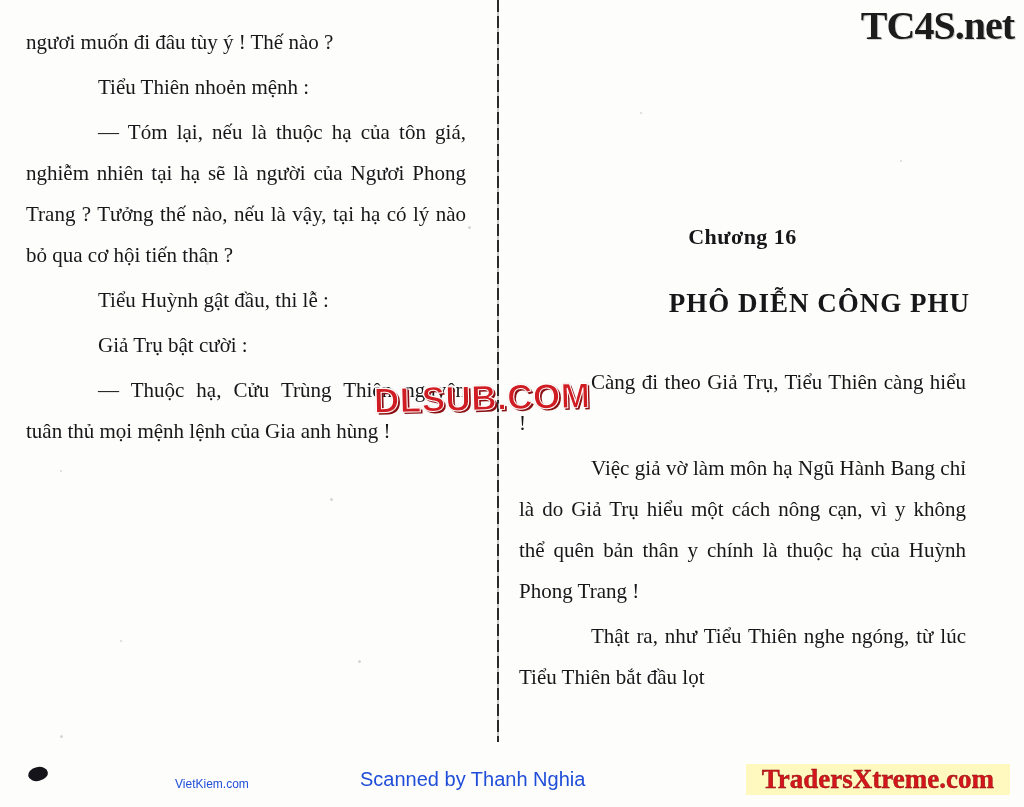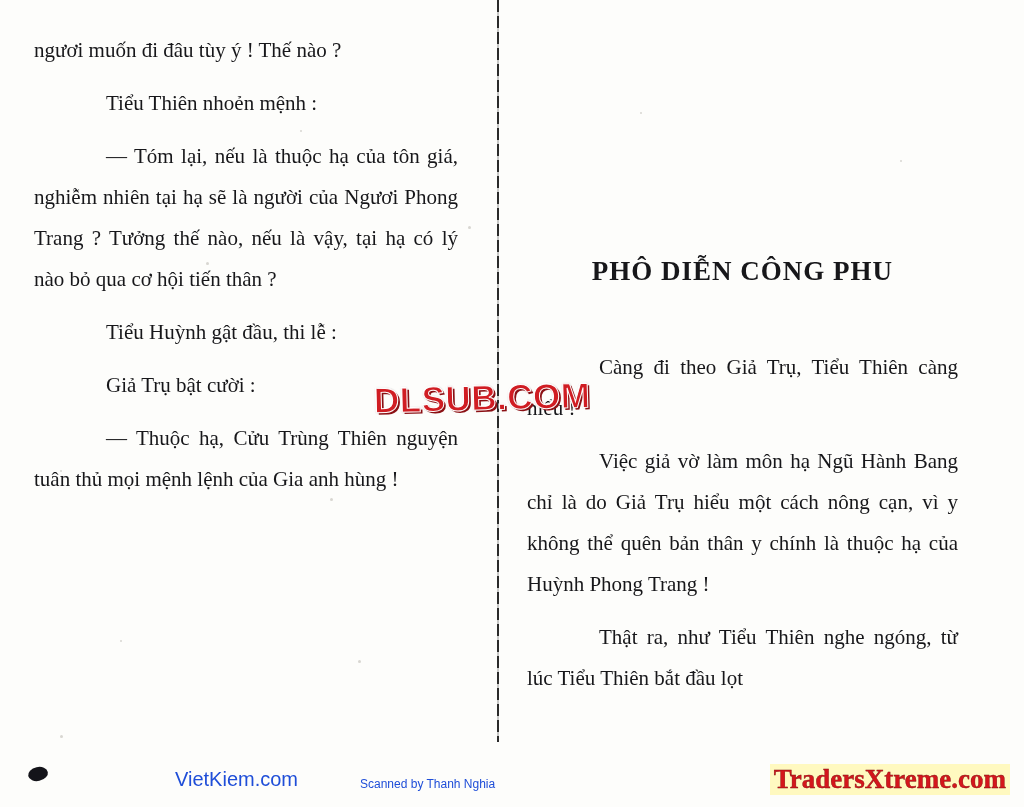--- a/index.html
+++ b/index.html
@@ -58,39 +58,39 @@
   }
   .col-left {
     left: 22px;
     width: 448px;
   }
   .col-right {
     left: 515px;
     width: 455px;
   }
   p.para {
-    margin: 12px;
+    margin: 4px;
     text-align: justify;
     text-justify: inter-word;
   }
   p.indent {
     text-indent: 72px;
   }
   .chapter-num {
     text-align: center;
     font-weight: bold;
     font-size: 22px;
     margin: 0;
     letter-spacing: .5px;
   }
   .chapter-title {
-    text-align: center;
+    text-align: right;
     font-weight: bold;
     font-size: 27px;
-    margin: 9px;
+    margin: 0;
     letter-spacing: 1px;
   }
   .spacer-top { height: 216px; }
   .spacer-small { height: 26px; }
   .spacer-mid { height: 34px; }
 
   
   .stamp {
     position: absolute;
     left: 374px;
@@ -114,41 +114,41 @@
     right: 0;
     bottom: 12px;
     height: 34px;
   }
   .footer-left {
     position: absolute;
     left: 175px;
     bottom: 4px;
     color: #1f4ed8;
     font-family: "Liberation Sans", sans-serif;
-    font-size: 20px;
+    font-size: 12px;
   }
   .footer-mid {
     position: absolute;
     left: 360px;
     bottom: 4px;
     color: #1f4ed8;
     font-family: "Liberation Sans", sans-serif;
-    font-size: 12px;
+    font-size: 20px;
     margin-top: 28px;
   }
   .footer-right {
     position: absolute;
     right: 14px;
     bottom: 0px;
     font-family: "Liberation Serif", serif;
     font-weight: bold;
     font-size: 27px;
     color: #d4161c;
     background: #fff9c0;
-    padding: 0 4px;
+    padding: 0 16px;
     -webkit-text-stroke: .4px #7d0c10;
     white-space: nowrap;
   }
   .blob {
     position: absolute;
     left: 28px;
     bottom: 14px;
     width: 20px;
     height: 14px;
     background: #14141a;
@@ -166,35 +166,37 @@
   <div class="speckle" style="left:206px; top:262px; width:3px; height:3px;"></div>
   <div class="speckle" style="left:468px; top:226px; width:3px; height:3px;"></div>
   <div class="speckle" style="left:60px; top:470px; width:2px; height:2px;"></div>
   <div class="speckle" style="left:330px; top:498px; width:3px; height:3px;"></div>
   <div class="speckle" style="left:120px; top:640px; width:2px; height:2px;"></div>
   <div class="speckle" style="left:358px; top:660px; width:3px; height:3px;"></div>
   <div class="speckle" style="left:640px; top:112px; width:2px; height:2px;"></div>
   <div class="speckle" style="left:900px; top:160px; width:2px; height:2px;"></div>
   <div class="speckle" style="left:60px; top:735px; width:3px; height:3px;"></div>
 
+  <div class="watermark-top">TC4S.net</div>
 
   <div class="divider"></div>
 
   <div class="col col-left">
     <div style="height:18px;"></div>
     <p class="para">ngươi muốn đi đâu tùy ý ! Thế nào ?</p>
     <p class="para indent">Tiểu Thiên nhoẻn mệnh :</p>
     <p class="para indent">— Tóm lại, nếu là thuộc hạ của tôn giá, nghiễm nhiên tại hạ sẽ là người của Ngươi Phong Trang ? Tưởng thế nào, nếu là vậy, tại hạ có lý nào bỏ qua cơ hội tiến thân ?</p>
     <p class="para indent">Tiểu Huỳnh gật đầu, thi lễ :</p>
     <p class="para indent">Giả Trụ bật cười :</p>
     <p class="para indent">— Thuộc hạ, Cửu Trùng Thiên nguyện tuân thủ mọi mệnh lệnh của Gia anh hùng !</p>
   </div>
 
   <div class="col col-right">
     <div class="spacer-top"></div>
+    <p class="chapter-num">Chương 16</p>
     <div class="spacer-small"></div>
     <p class="chapter-title">PHÔ DIỄN CÔNG PHU</p>
     <div class="spacer-mid"></div>
     <p class="para indent">Càng đi theo Giả Trụ, Tiểu Thiên càng hiểu !</p>
     <p class="para indent">Việc giả vờ làm môn hạ Ngũ Hành Bang chỉ là do Giả Trụ hiểu một cách nông cạn, vì y không thể quên bản thân y chính là thuộc hạ của Huỳnh Phong Trang !</p>
     <p class="para indent">Thật ra, như Tiểu Thiên nghe ngóng, từ lúc Tiểu Thiên bắt đầu lọt</p>
   </div>
 
   <div class="stamp">DLSUB.COM</div>
 

